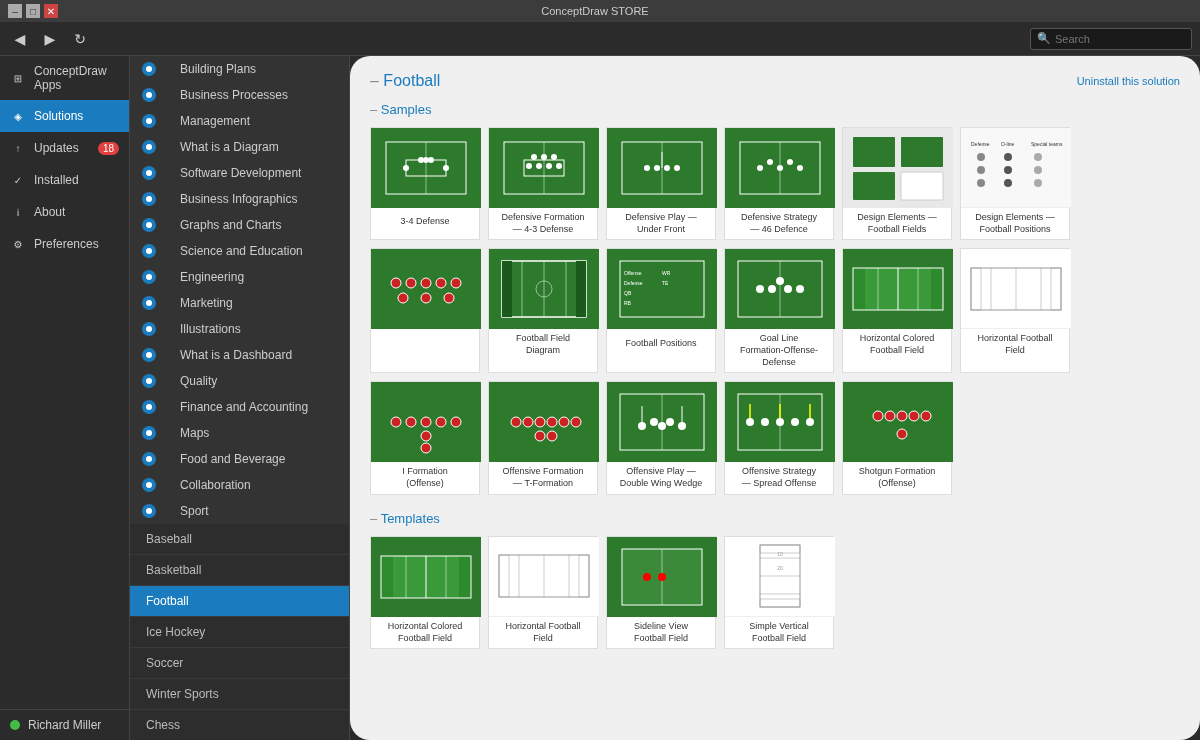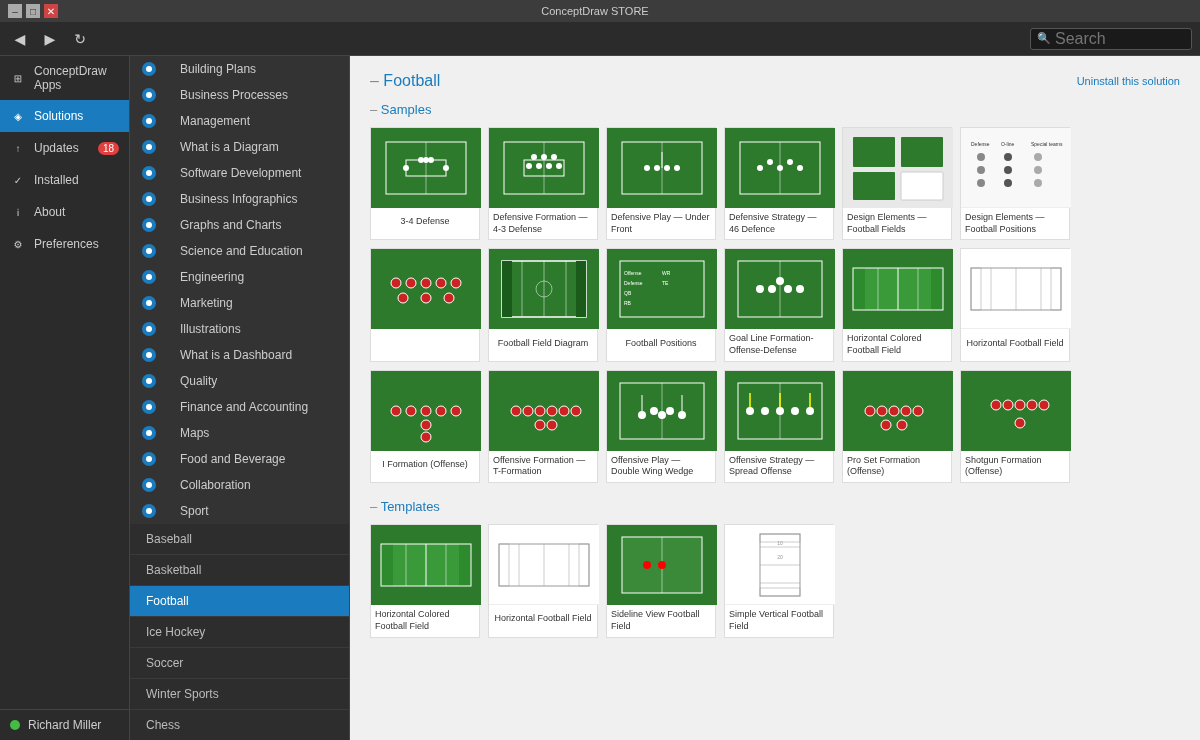--- a/index.html
+++ b/index.html
@@ -10,21 +10,21 @@
     .titlebar-title { flex: 1; text-align: center; }
     .titlebar-btn { width: 14px; height: 14px; border: none; cursor: pointer; font-size: 10px; display: flex; align-items: center; justify-content: center; }
     .titlebar-btn.minimize { background: #aaa; color: #333; }
     .titlebar-btn.maximize { background: #aaa; color: #333; }
     .titlebar-btn.close { background: #cc4444; color: #fff; }
 
     
     .toolbar { background: #2b2b2b; height: 34px; display: flex; align-items: center; padding: 0 8px; gap: 6px; border-bottom: 1px solid #444; flex-shrink: 0; }
     .toolbar-btn { background: none; border: none; color: #ccc; cursor: pointer; width: 24px; height: 24px; display: flex; align-items: center; justify-content: center; font-size: 14px; }
     .search-box { margin-left: auto; background: #1a1a1a; border: 1px solid #555; border-radius: 3px; display: flex; align-items: center; padding: 0 6px; height: 22px; }
-    .search-box input { background: none; border: none; color: #ccc; outline: none; font-size: 16px; width: 130px; }
+    .search-box input { background: none; border: none; color: #ccc; outline: none; font-size: 11px; width: 130px; }
     .search-icon { color: #888; font-size: 11px; margin-right: 4px; }
 
     
     .main { display: flex; flex: 1; overflow: hidden; }
 
     
     .sidebar { width: 130px; background: #2b2b2b; border-right: 1px solid #444; display: flex; flex-direction: column; flex-shrink: 0; }
     .sidebar-item { display: flex; align-items: center; padding: 8px 10px; cursor: pointer; font-size: 12px; color: #ccc; gap: 8px; }
     .sidebar-item.active { background: #1a7cbe; color: #fff; }
     .sidebar-icon { width: 16px; height: 16px; border-radius: 50%; display: flex; align-items: center; justify-content: center; font-size: 10px; flex-shrink: 0; }
@@ -37,32 +37,32 @@
     .sidebar2-item { display: flex; align-items: center; padding: 6px 12px; cursor: pointer; color: #ccc; font-size: 12px; gap: 24px; }
     .sidebar2-circle { width: 14px; height: 14px; background: #1a7cbe; border-radius: 50%; display: flex; align-items: center; justify-content: center; flex-shrink: 0; }
     .sidebar2-circle::after { content: ''; width: 6px; height: 6px; background: white; border-radius: 50%; }
 
     
     .sub-items { background: #2d2d2d; }
     .sub-item { padding: 8px 16px; cursor: pointer; color: #bbb; font-size: 12px; border-bottom: 1px solid #3a3a3a; }
     .sub-item.active { background: #1a7cbe; color: #fff; }
 
     
-    .content { flex: 1; background: #f0f0f0; overflow-y: auto; padding: 16px 20px; }
+    .content { flex: 1; background: #f0f0f0; overflow-y: auto; padding: 16px 20px; border-radius: 20px; }
     .content-header { display: flex; justify-content: space-between; align-items: center; margin-bottom: 12px; }
     .section-title { color: #1a7cbe; font-size: 16px; font-weight: normal; }
     .uninstall-link { color: #1a7cbe; font-size: 11px; cursor: pointer; text-decoration: none; }
     .subsection-title { color: #1a7cbe; font-size: 13px; margin-bottom: 10px; margin-top: 10px; }
 
     
     .grid { display: flex; flex-wrap: wrap; gap: 8px; margin-bottom: 16px; }
     .card { background: #fff; border: 1px solid #ddd; width: 110px; cursor: pointer; flex-shrink: 0; }
     .card-thumb { width: 110px; height: 80px; background: #2d7a2d; display: flex; align-items: center; justify-content: center; overflow: hidden; position: relative; }
     .card-thumb.white-bg { background: #fff; border-bottom: 1px solid #eee; }
-    .card-label { padding: 4px 4px; font-size: 9px; color: #333; text-align: left; line-height: 1.3; min-height: 28px; display: flex; align-items: center; justify-content: center; }
+    .card-label { padding: 4px 12px; font-size: 9px; color: #333; text-align: center; line-height: 1.3; min-height: 28px; display: flex; align-items: center; justify-content: center; }
 
     
     .field-green { background: #2d7a2d; }
 
     
     .content::-webkit-scrollbar { width: 8px; }
     .content::-webkit-scrollbar-track { background: #e0e0e0; }
     .content::-webkit-scrollbar-thumb { background: #aaa; border-radius: 4px; }
     .sidebar2::-webkit-scrollbar { width: 6px; }
     .sidebar2::-webkit-scrollbar-track { background: #333; }
@@ -485,35 +485,20 @@
               <circle cx="65" cy="36" r="4" fill="white"></circle>
               <circle cx="80" cy="36" r="4" fill="white"></circle>
               <line x1="20" y1="32" x2="20" y2="18" stroke="yellow" stroke-width="1.5"></line>
               <line x1="80" y1="32" x2="80" y2="18" stroke="yellow" stroke-width="1.5"></line>
               <line x1="50" y1="32" x2="50" y2="18" stroke="yellow" stroke-width="1.5"></line>
             </svg>
           </div>
           <div class="card-label">Offensive Strategy — Spread Offense</div>
         </div>
 
-        <div class="card">
-          <div class="card-thumb" style="background:#2d7a2d;">
-            <svg width="100" height="72" viewBox="0 0 100 72">
-              <rect width="100" height="72" fill="#2d7a2d"></rect>
-              <circle cx="22" cy="36" r="5" fill="#cc2222" stroke="white" stroke-width="1"></circle>
-              <circle cx="34" cy="36" r="5" fill="#cc2222" stroke="white" stroke-width="1"></circle>
-              <circle cx="46" cy="36" r="5" fill="#cc2222" stroke="white" stroke-width="1"></circle>
-              <circle cx="58" cy="36" r="5" fill="#cc2222" stroke="white" stroke-width="1"></circle>
-              <circle cx="70" cy="36" r="5" fill="#cc2222" stroke="white" stroke-width="1"></circle>
-              <circle cx="38" cy="50" r="5" fill="#cc2222" stroke="white" stroke-width="1"></circle>
-              <circle cx="54" cy="50" r="5" fill="#cc2222" stroke="white" stroke-width="1"></circle>
-            </svg>
-          </div>
-          <div class="card-label">Pro Set Formation (Offense)</div>
-        </div>
 
         <div class="card">
           <div class="card-thumb" style="background:#2d7a2d;">
             <svg width="100" height="72" viewBox="0 0 100 72">
               <rect width="100" height="72" fill="#2d7a2d"></rect>
               <circle cx="30" cy="30" r="5" fill="#cc2222" stroke="white" stroke-width="1"></circle>
               <circle cx="42" cy="30" r="5" fill="#cc2222" stroke="white" stroke-width="1"></circle>
               <circle cx="54" cy="30" r="5" fill="#cc2222" stroke="white" stroke-width="1"></circle>
               <circle cx="66" cy="30" r="5" fill="#cc2222" stroke="white" stroke-width="1"></circle>
               <circle cx="78" cy="30" r="5" fill="#cc2222" stroke="white" stroke-width="1"></circle>

